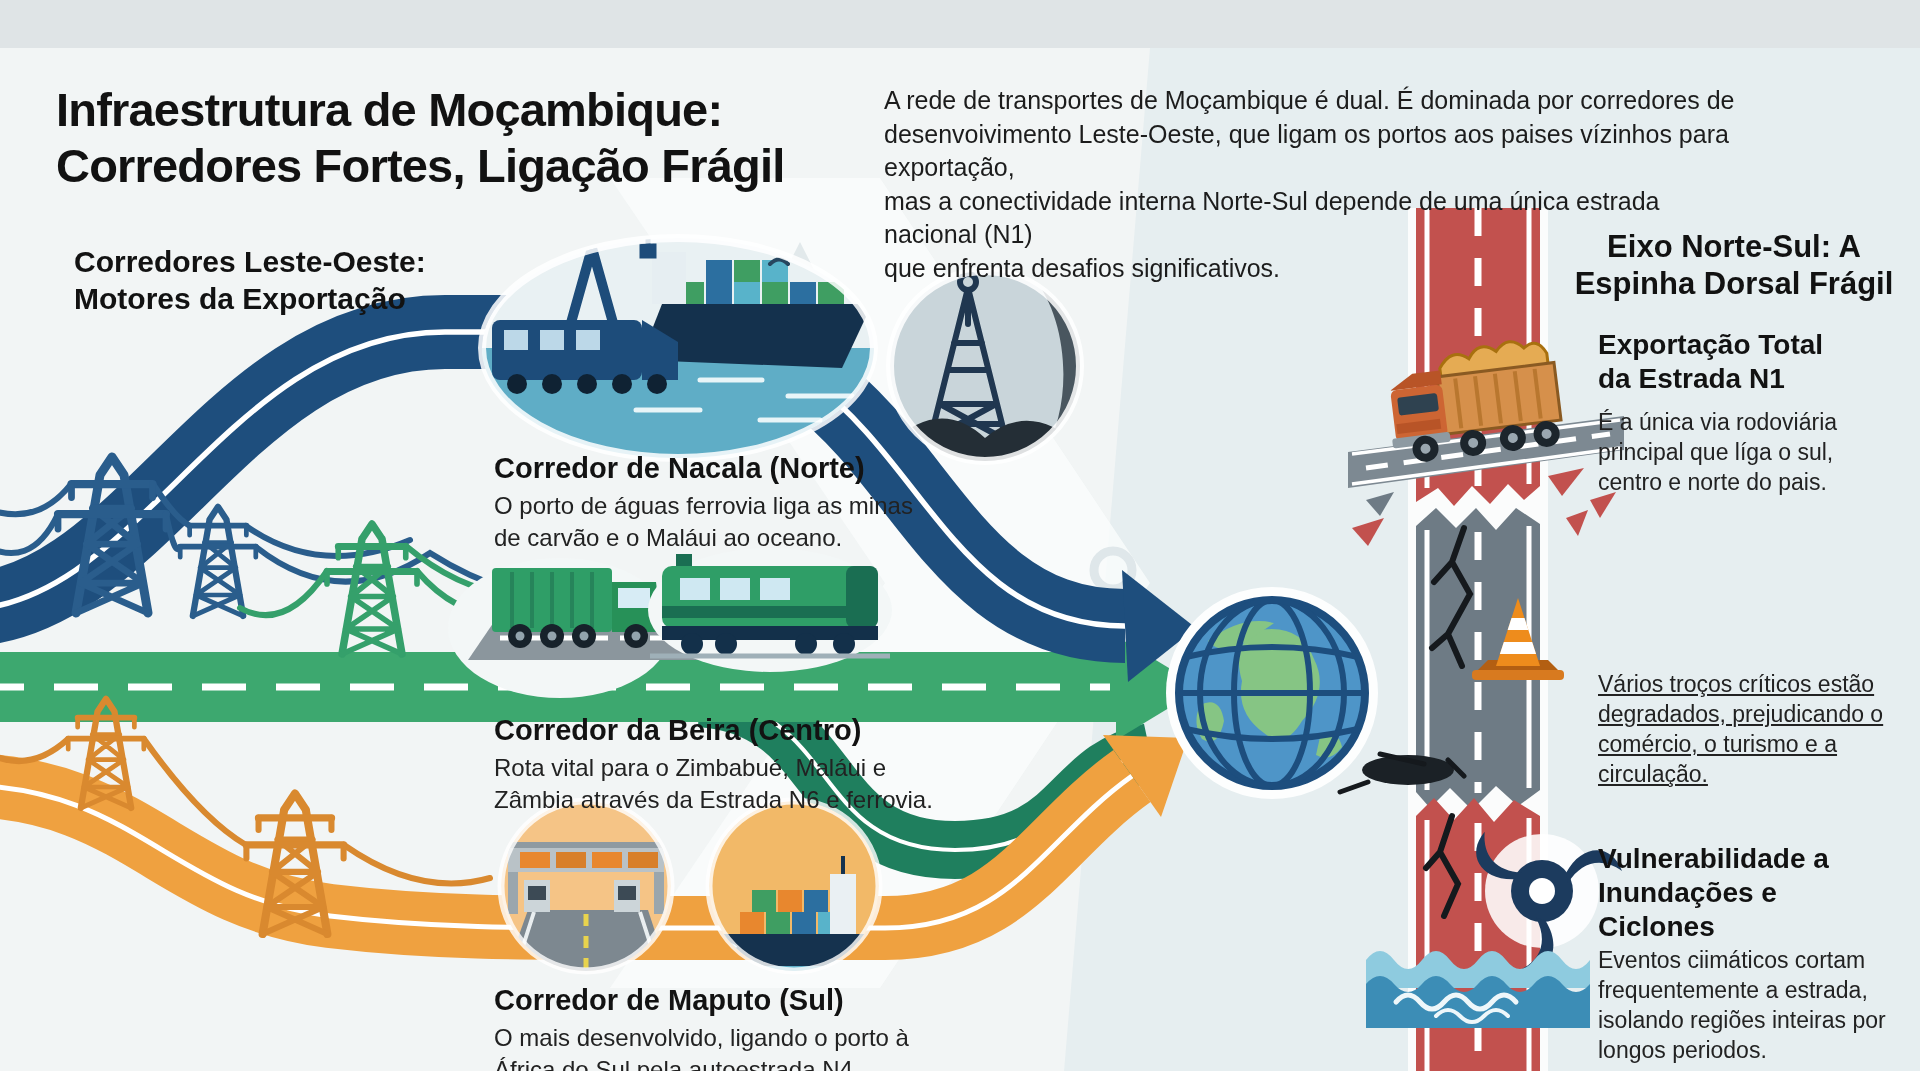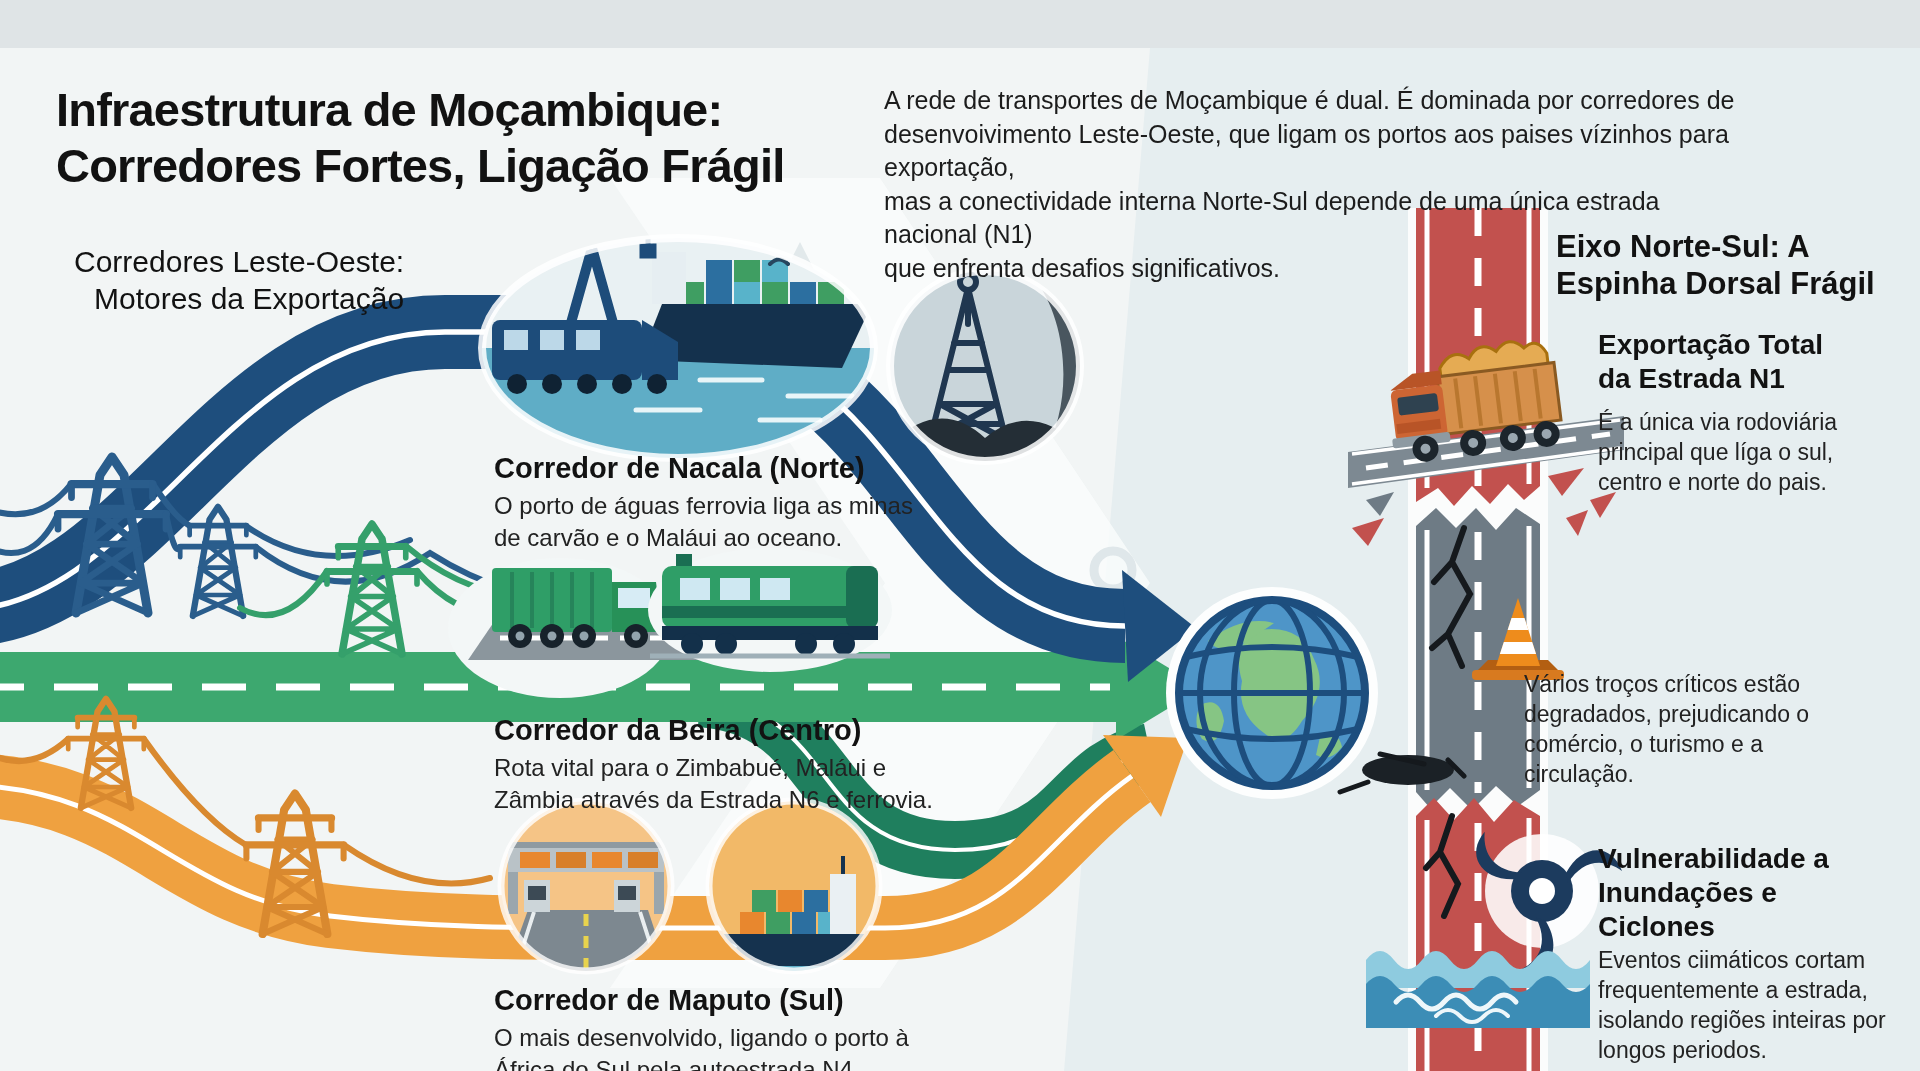--- a/index.html
+++ b/index.html
@@ -3,24 +3,24 @@
 <meta charset="utf-8">
 <style>
   html,body{margin:0;padding:0;background:#dfe4e6;}
   .stage{position:relative;width:1920px;height:1071px;overflow:hidden;background:#ec4899;
          font-family:"Liberation Sans",sans-serif;color:#161616;margin-top:48px;}
   .art{position:absolute;inset:0;width:1920px;height:1071px;}
   .txt{position:absolute;margin:0;z-index:5;}
   .pre{white-space:pre-line;}
   .title{left:56px;top:34px;font-size:47px;font-weight:800;line-height:1.2;letter-spacing:-0.8px;color:#121212;}
   .intro{left:884px;top:36px;width:860px;font-size:25px;line-height:1.34;color:#1c1c1c;}
-  .west-heading{left:74px;top:196px;font-size:30px;font-weight:400;line-height:1.22;color:#121212;text-align:right;}
+  .west-heading{left:74px;top:196px;font-size:30px;font-weight:700;line-height:1.22;color:#121212;}
   .corridor-title{font-size:29px;font-weight:800;color:#121212;}
   .corridor-desc{font-size:24px;line-height:1.32;color:#222;}
-  .ns-heading{left:1556px;top:180px;width:356px;text-align:left;font-size:31px;font-weight:800;line-height:1.2;color:#121212;}
+  .ns-heading{left:1556px;top:180px;width:356px;text-align:center;font-size:31px;font-weight:800;line-height:1.2;color:#121212;}
   .ns-title{font-size:28px;font-weight:800;line-height:1.22;color:#121212;}
   .ns-desc{font-size:23px;line-height:1.3;color:#222;}
   .footer{left:1766px;top:1038px;display:flex;align-items:center;gap:21px;font-size:20px;font-weight:400;color:#191c1e;}
 </style>
 </head>
 <body>
 
 <div class="stage">
 
 <svg class="art" viewBox="0 0 1920 1071" aria-hidden="true">
@@ -366,21 +366,21 @@
 
 <div class="txt ns-heading pre">Eixo Norte-Sul:  A
 Espinha Dorsal Frágil</div>
 
 <div class="txt ns-title pre" style="left:1598px;top:280px;">Exportação Total
 da Estrada N1</div>
 <div class="txt ns-desc pre" style="left:1598px;top:360px;">É a única via rodoviária
 principal que líga o sul,
 centro e norte do pais.</div>
 
-<div class="txt ns-desc pre" style="left:1524px;top:622px;">Vários troços críticos estão
+<div class="txt ns-desc pre" style="left:1598px;top:622px;text-decoration:underline;">Vários troços críticos estão
 degradados, prejudicando o
 comércio, o turismo e a
 circulação.</div>
 
 <div class="txt ns-title pre" style="left:1598px;top:794px;">Vulnerabilidade a
 Inundações e
 Ciclones</div>
 <div class="txt ns-desc pre" style="left:1598px;top:898px;">Eventos ciimáticos cortam
 frequentemente a estrada,
 isolando regiões inteiras por

